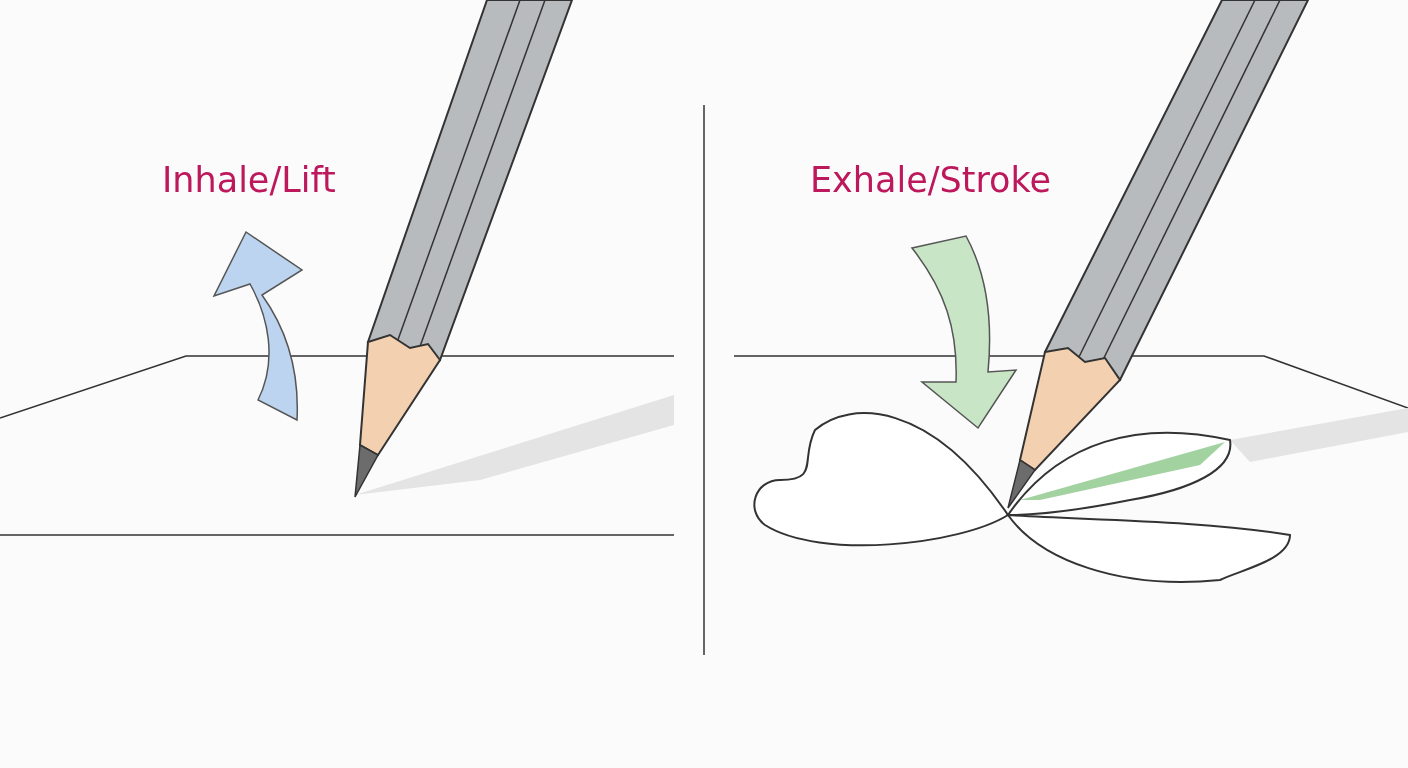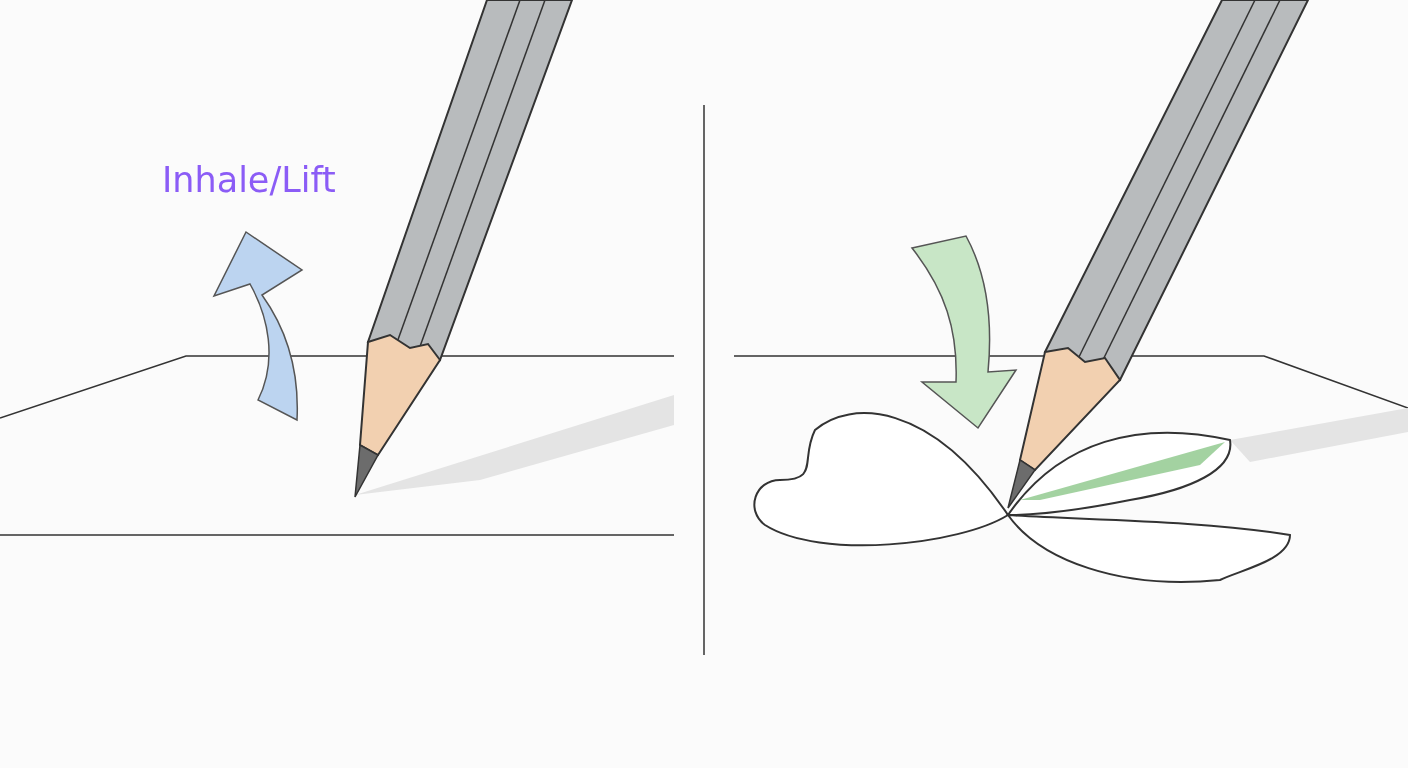--- a/index.html
+++ b/index.html
@@ -1,18 +1,18 @@
 <!DOCTYPE html>
 <html><head>
 <meta charset="utf-8">
 <style>
   html,body{margin:0;padding:0;background:#fbfbfb;}
   #stage{position:relative;width:1408px;height:768px;overflow:hidden;background:#fbfbfb;}
   svg{position:absolute;left:0;top:0;}
-  .label{position:absolute;font-family:"DejaVu Sans","Liberation Sans",sans-serif;font-size:35px;color:#8b5cf6;white-space:nowrap;text-align:center;}
+  .label{position:absolute;font-family:"DejaVu Sans","Liberation Sans",sans-serif;font-size:35px;color:#be185d;white-space:nowrap;text-align:center;}
 </style>
 </head>
 <body>
 
 <div id="stage">
 <svg width="1408" height="768" viewBox="0 0 1408 768">
 
   <line x1="704" y1="105" x2="704" y2="655" stroke="#333" stroke-width="1.5"></line>
 
   <g>
@@ -43,13 +43,14 @@
       <polygon points="1222,0 1308,0 1120,380 1045,352" fill="#b8bbbd" stroke="#333" stroke-width="2"></polygon>
       <line x1="1255" y1="0" x2="1075" y2="365" stroke="#333" stroke-width="1.5"></line>
       <line x1="1280" y1="0" x2="1098" y2="370" stroke="#333" stroke-width="1.5"></line>
       <polygon points="1045,352 1068,348 1085,362 1105,358 1120,380 1035,470 1020,460" fill="#f2d0b0" stroke="#333" stroke-width="2"></polygon>
       <polygon points="1020,460 1035,470 1008,508" fill="#6c6c6c" stroke="#333" stroke-width="1.5"></polygon>
     </g>
   </g>
 </svg>
 
 <div class="label" style="left:162px;top:160px;">Inhale/Lift</div>
+<div class="label" style="left:810px;top:160px;">Exhale/Stroke</div>
 </div>
 
 </body></html>

